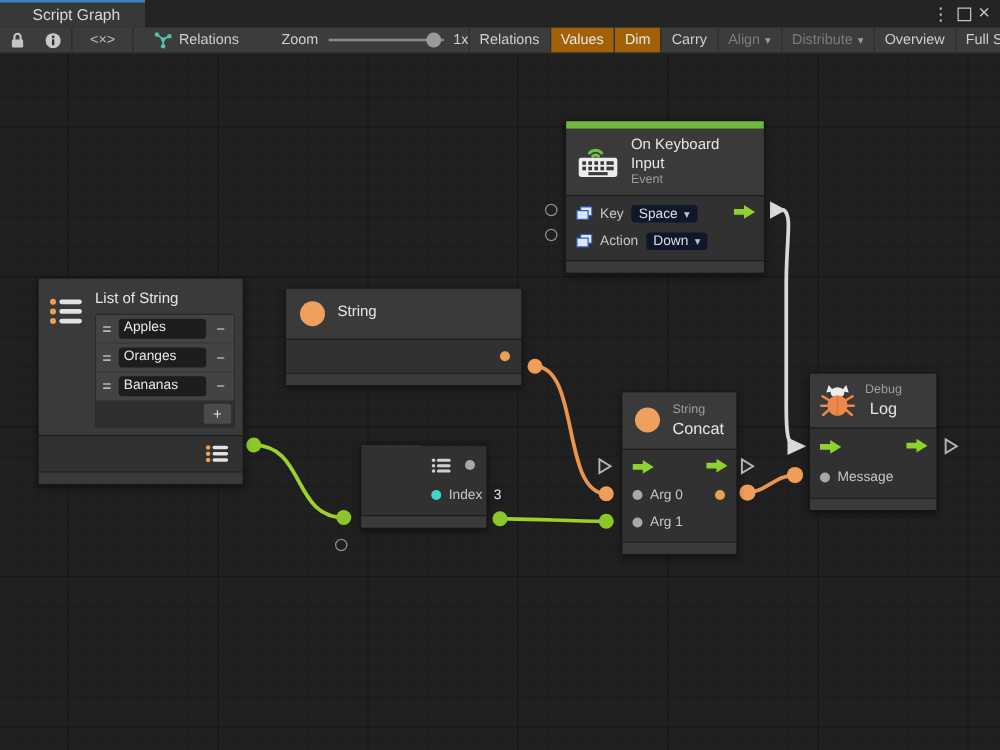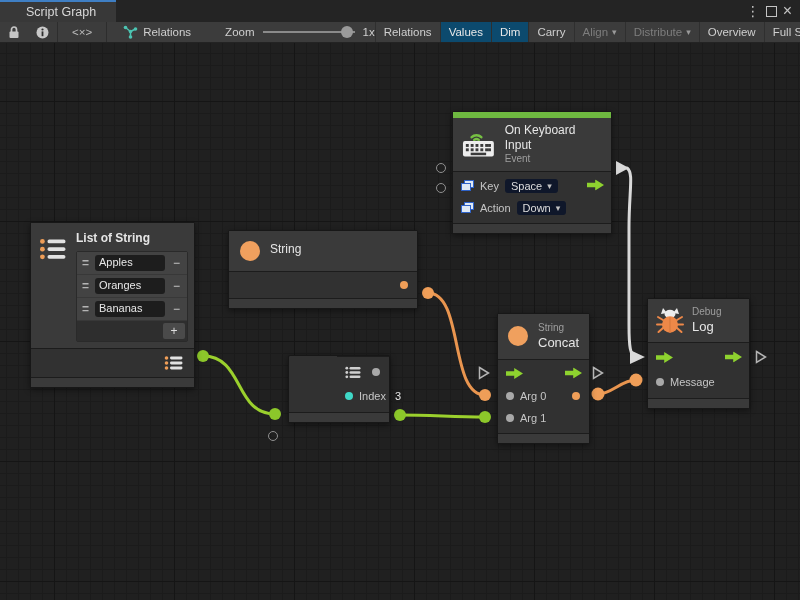--- a/index.html
+++ b/index.html
@@ -19,21 +19,21 @@
   
   .toolbar{position:absolute;left:0;top:22px;width:800px;height:20px;background:#3c3c3c;border-bottom:1px solid #232323;z-index:6;display:flex;align-items:stretch;overflow:hidden;color:#cfcfcf;font-size:11.5px;}
   .tbtn{display:flex;align-items:center;justify-content:center;padding:0 8px;flex:none;cursor:default;}
   .tsep{width:1px;background:#2d2d2d;flex:none;}
   .tb-go{display:flex;align-items:center;gap:5px;margin-left:16px;flex:none;}
   .tb-zoom{display:flex;align-items:center;gap:8px;margin-left:34px;flex:none;}
   .slider-track{width:92px;height:2px;background:#8b8b8b;position:relative;flex:none;}
   .slider-handle{position:absolute;right:2px;top:-5px;width:12px;height:12px;border-radius:50%;background:#9a9a9a;}
   .tb-right{display:flex;align-items:stretch;margin-left:auto;flex:none;}
   .tb-right .tbtn{border-left:1px solid #2f2f2f;white-space:nowrap;}
-  .tbtn.active{background:#0c4a6e;color:#e8e8e8;}
+  .tbtn.active{background:#a16207;color:#e8e8e8;}
   .tbtn.disabled{color:#7d7d7d;text-align:right;}
   .dd-arrow{font-size:9px;margin-left:4px;color:#9a9a9a;}
   
   .canvas{position:absolute;left:0;top:42px;width:800px;height:558px;z-index:0;
     background-color:#202020;
     background-image:
       linear-gradient(#151515 1px, transparent 1px),
       linear-gradient(90deg,#151515 1px, transparent 1px),
       linear-gradient(#1b1b1b 1px, transparent 1px),
       linear-gradient(90deg,#1b1b1b 1px, transparent 1px);
@@ -177,21 +177,21 @@
 
   <path class="worange" d="M598 394 C612 394 621 380 636 380"></path>
   <circle cx="598" cy="394" r="6.5" fill="#ef9e58"></circle>
   <circle cx="636" cy="380" r="6.5" fill="#ef9e58"></circle>
 
   <polygon points="616,161 616,175 629,168" fill="#d9d9d9"></polygon>
   <path class="wwhite" d="M627 168 C634 173 629 190 629 228 L629 325 C629 346 630 356 636 357"></path>
   <polygon points="630,350 630,364 645,357" fill="#d9d9d9"></polygon>
 </svg>
 
-<div class="node" style="left:452px;top:111px;width:160px;">
+<div class="node" style="left:452px;top:96px;width:160px;">
   <div class="greenbar"></div>
   <div class="nhd" style="padding:5px 9px;">
     <svg width="36" height="30" viewBox="0 0 36 30">
       <path d="M10 8 a7 7 0 0 1 10 0" stroke="#76c043" stroke-width="2.6" fill="none" stroke-linecap="round"></path>
       <path d="M12.6 10.8 a3.9 3.9 0 0 1 4.8 0" stroke="#76c043" stroke-width="2.4" fill="none" stroke-linecap="round"></path>
       <rect x="1" y="12" width="32" height="16" rx="2" fill="#ededed"></rect>
       <g fill="#3a3a3a">
         <rect x="4" y="15" width="3" height="3"></rect>
           <rect x="9" y="15" width="3" height="3"></rect>
           <rect x="14" y="15" width="3" height="3"></rect>
@@ -256,21 +256,21 @@
       <g>
           <circle cx="4" cy="14" r="2.8" fill="#ef9e58"></circle>
           <rect x="10" y="11.8" width="21" height="4.4" rx="2" fill="#e2e2e2"></rect>
         </g>
       <g>
           <circle cx="4" cy="23" r="2.8" fill="#ef9e58"></circle>
           <rect x="10" y="20.8" width="21" height="4.4" rx="2" fill="#e2e2e2"></rect>
         </g>
     </svg>
     <div class="ncol" style="flex:1;">
-      <span class="ntitle" style="margin-bottom:5px;font-weight:bold;">List of String</span>
+      <span class="ntitle" style="margin-bottom:5px;">List of String</span>
       <div class="lwidget">
         <div class="lrow">
           <span class="handle">=</span>
           <span class="lfield">Apples</span>
           <span class="lminus">−</span>
         </div>
         <div class="lrow">
           <span class="handle">=</span>
           <span class="lfield">Oranges</span>
           <span class="lminus">−</span>
@@ -384,21 +384,21 @@
   </div>
   <div class="nfoot"></div>
 </div>
 <svg class="tri" style="left:478px;top:366px;" width="12" height="14" viewBox="0 0 12 14">
     <path d="M1.5 1.5 L10.5 7 L1.5 12.5 Z" fill="#262626" stroke="#b5b5b5" stroke-width="1.5"></path>
   </svg>
 <svg class="tri" style="left:592px;top:366px;" width="12" height="14" viewBox="0 0 12 14">
     <path d="M1.5 1.5 L10.5 7 L1.5 12.5 Z" fill="#262626" stroke="#b5b5b5" stroke-width="1.5"></path>
   </svg>
 
-<div class="node" style="left:647px;top:298px;width:103px;">
+<div class="node" style="left:647px;top:298px;width:103px;text-align:center;">
   <div class="nhd" style="padding:7px 8px;">
     <svg width="28" height="27" viewBox="0 0 28 27">
       <polygon points="7,1 11,6 5,7" fill="#ececec"></polygon>
       <polygon points="21,1 17,6 23,7" fill="#ececec"></polygon>
       <ellipse cx="14" cy="7" rx="5.5" ry="4.2" fill="#ececec"></ellipse>
       <g stroke="#ee8848" stroke-width="2" stroke-linecap="round">
         <path d="M7 13 L2 10"></path>
           <path d="M6.5 17.5 L1 17.5"></path>
           <path d="M7 21 L2.5 25"></path>
         <path d="M21 13 L26 10"></path>

